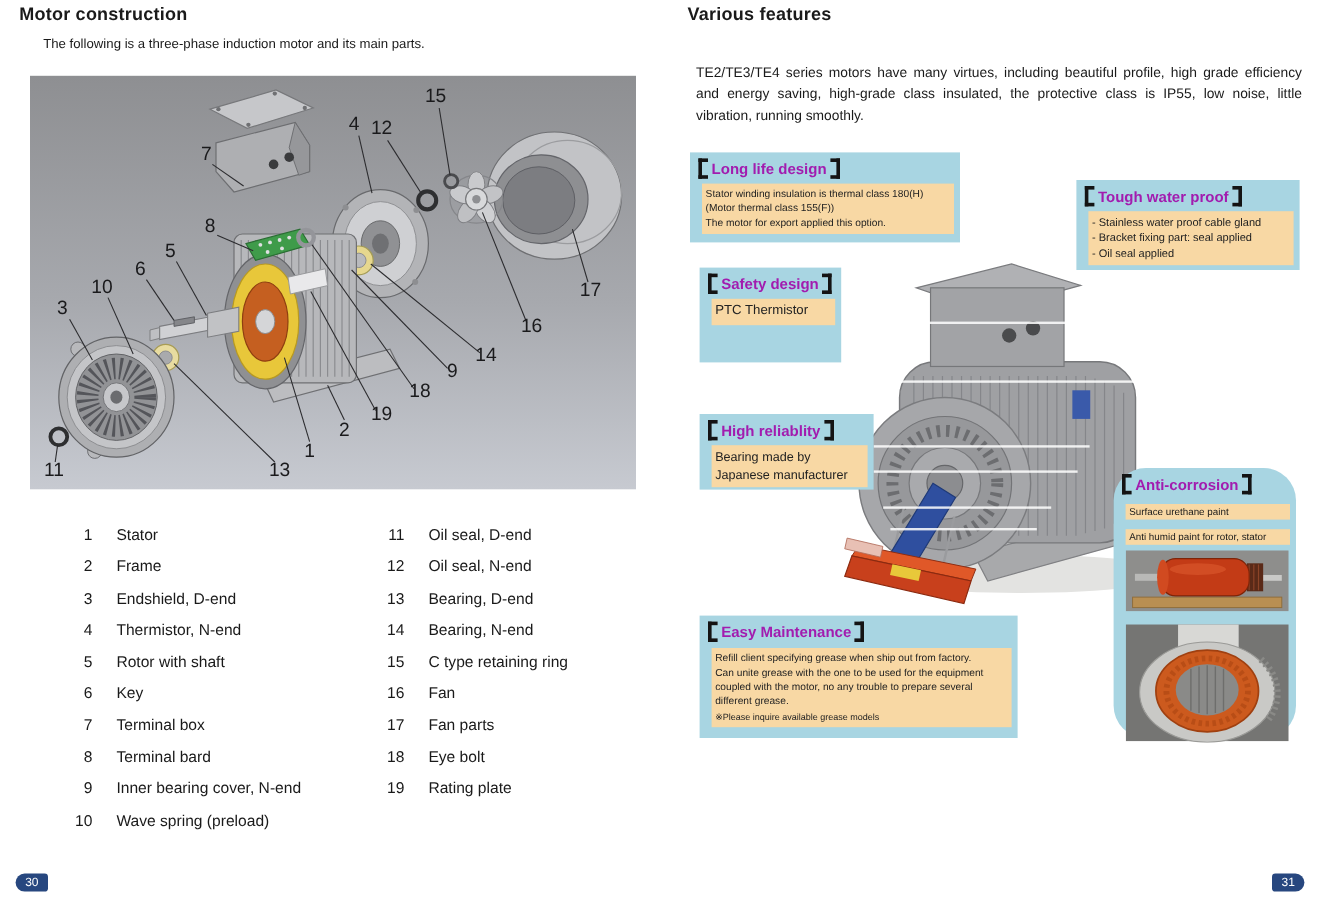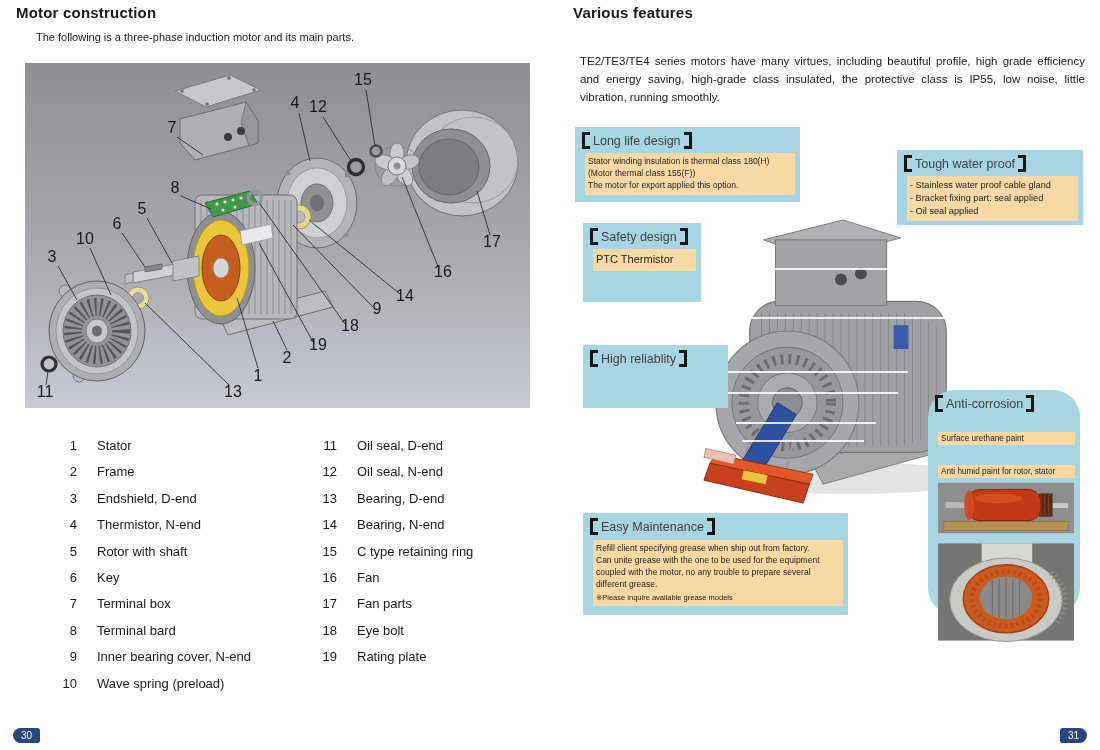--- a/index.html
+++ b/index.html
@@ -16,35 +16,35 @@
   .diagram-box{position:absolute;left:25px;top:63px;width:505px;height:345px;}
   .parts-col{position:absolute;top:438px;}
   .parts-col-1{left:55px;}
   .parts-col-2{left:315px;}
   .part-row{display:flex;align-items:baseline;height:13px;margin-bottom:13.4px;font-size:13px;}
   .part-no{width:22px;text-align:right;margin-right:20px;}
   .part-label{white-space:nowrap;}
   .intro{position:absolute;left:580px;top:53px;width:505px;font-size:11.5px;line-height:1.55;text-align:justify;}
   
   .feat{position:absolute;background:var(--feature-box-blue,#a8d5e2);z-index:2;box-sizing:border-box;padding:5px 5px 5px 7px;}
-  .feat-title{font-size:12.5px;font-weight:normal;color:#404040;white-space:nowrap;display:flex;align-items:center;}
+  .feat-title{font-size:12.5px;font-weight:bold;color:#a21caf;white-space:nowrap;display:flex;align-items:center;}
   .b-open,.b-close{display:inline-block;width:5px;height:11px;}
   .b-open{border-left:3px solid #141414;border-top:3px solid #141414;border-bottom:3px solid #141414;margin-right:3px;}
   .b-close{border-right:3px solid #141414;border-top:3px solid #141414;border-bottom:3px solid #141414;margin-left:3px;}
   .feat-body{background:var(--feature-inner-orange,#f8d8a4);margin:4px 0 0 3px;padding:3px 3px;font-size:8.5px;line-height:1.4;color:#222;}
   .feat-line{white-space:nowrap;}
   #feat-long-life{left:575px;top:127px;width:225px;height:75px;}
   #feat-tough{left:897px;top:150px;width:186px;height:75px;}
   #feat-tough .feat-body{font-size:9.2px;}
   #feat-safety{left:583px;top:223px;width:118px;height:79px;}
   .feat-em{font-size:11px;margin-bottom:1px;}
   #feat-highrel{left:583px;top:345px;width:145px;height:63px;}
   #feat-highrel .feat-body{font-size:10.5px;}
   #feat-anti{left:928px;top:390px;width:152px;height:225px;border-radius:27px;}
-  #feat-anti .feat-strip{background:var(--feature-inner-orange,#f8d8a4);margin:20px 0 0 3px;padding:2px 3px;font-size:8.2px;white-space:nowrap;}
+  #feat-anti .feat-strip{background:var(--feature-inner-orange,#f8d8a4);margin:8px 0 0 3px;padding:2px 3px;font-size:8.2px;white-space:nowrap;}
   .anti-photo{margin:4px 0 0 3px;width:136px;overflow:hidden;}
   #feat-easy{left:583px;top:513px;width:265px;height:102px;}
   #feat-easy .feat-body{margin-top:5px;}
   .feat-note{font-size:7.5px;margin-top:2px;}
   
   .motor-photo{position:absolute;left:692px;top:218px;width:298px;height:288px;z-index:0;}
   .leader{position:absolute;height:2px;background:rgba(255,255,255,.85);z-index:1;}
   #ld1{left:733px;top:268px;width:207px;}
   #ld2{left:700px;top:317px;width:252px;}
   #ld3{left:728px;top:371px;width:180px;}
@@ -365,20 +365,24 @@
 
 <div class="feat" id="feat-safety">
   <div class="feat-title"><span class="b-open"></span>Safety design<span class="b-close"></span></div>
   <div class="feat-body">
     <div class="feat-em">PTC Thermistor</div>
   </div>
 </div>
 
 <div class="feat" id="feat-highrel">
   <div class="feat-title"><span class="b-open"></span>High reliablity<span class="b-close"></span></div>
+  <div class="feat-body">
+      <div class="feat-line">Bearing made by</div>
+      <div class="feat-line">Japanese manufacturer</div>
+    </div>
 </div>
 
 <div class="feat" id="feat-anti">
   <div class="feat-title"><span class="b-open"></span>Anti-corrosion<span class="b-close"></span></div>
   <div class="feat-strip">Surface urethane paint</div>
   <div class="feat-strip">Anti humid paint for rotor, stator</div>
   <div class="anti-photo">
     <svg viewBox="0 0 140 52" width="136" height="52" xmlns="http://www.w3.org/2000/svg">
       <rect width="140" height="52" fill="#8e8e8c"></rect>
       <rect x="6" y="40" width="128" height="9" fill="#b98f52" stroke="#8f6c38" stroke-width="0.8"></rect>

